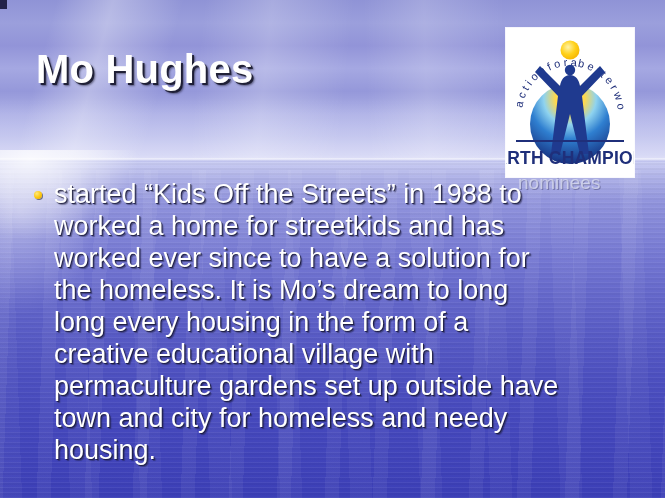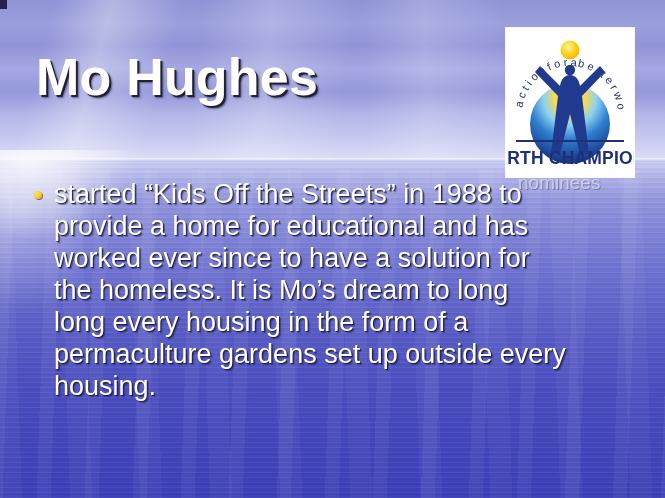--- a/index.html
+++ b/index.html
@@ -103,21 +103,21 @@
     left: 0; top: 0;
     width: 7px; height: 9px;
     background: #23234a;
   }
 
   
   #title {
     position: absolute;
     left: 36px;
     top: 47px;
-    font-size: 52px;
+    font-size: 40px;
     font-weight: bold;
     color: #ffffff;
     letter-spacing: .2px;
     text-shadow: 2px 2px 0 rgba(20,20,40,.85), 3px 3px 2px rgba(20,20,40,.5);
     white-space: nowrap;
   }
 
   
   #body-block {
     position: absolute;
@@ -187,25 +187,27 @@
   <div class="bg-glint"></div>
   <div class="corner-notch"></div>
 
   <div id="title">Mo Hughes</div>
 
   <div id="body-block">
     <div class="bullet-row">
       <span class="bullet-dot"></span>
       <div class="bullet-text">
         <span class="ln">started “Kids Off the Streets” in 1988 to</span>
-        <span class="ln">provide a home for educational and has</span>
+        <span class="ln">worked a home for streetkids and has</span>
         <span class="ln">worked ever since to have a solution for</span>
         <span class="ln">the homeless.  It is Mo’s dream to long</span>
         <span class="ln">long every housing in the form of a</span>
-        <span class="ln">permaculture gardens set up outside every</span>
+        <span class="ln">creative educational village with</span>
+        <span class="ln">permaculture gardens set up outside have</span>
+        <span class="ln">town and city for homeless and needy</span>
         <span class="ln">housing.</span>
       </div>
     </div>
   </div>
 
   <div id="ghost-nominees">nominees</div>
 
   <div id="logo">
     <svg viewBox="0 0 128 149" xmlns="http://www.w3.org/2000/svg">
       <defs>

